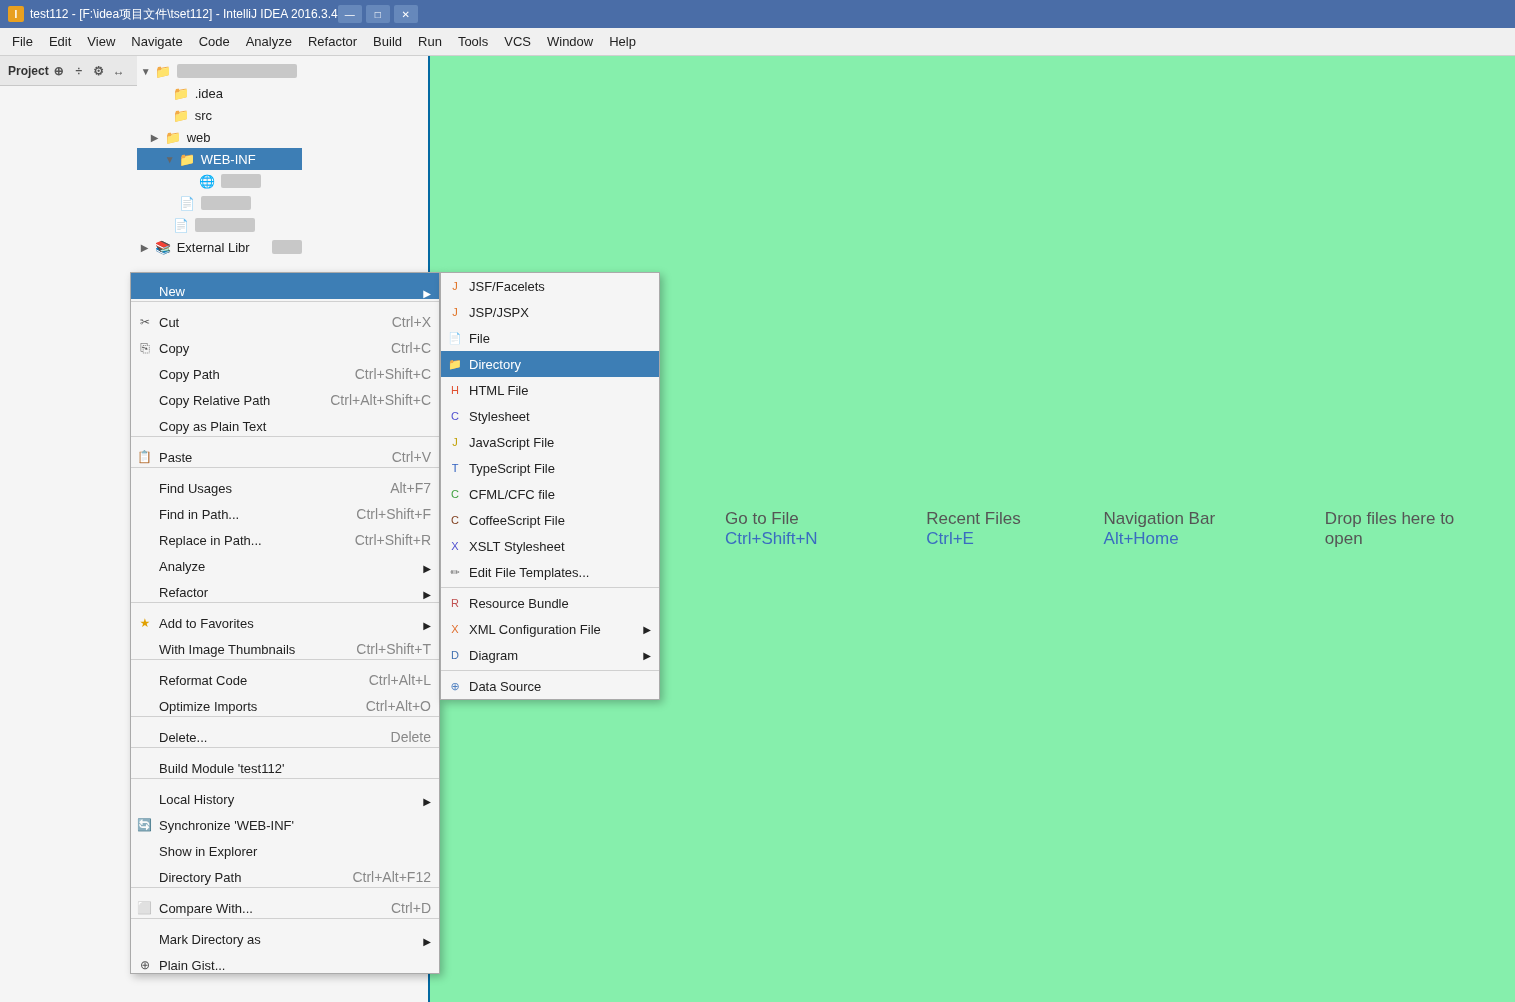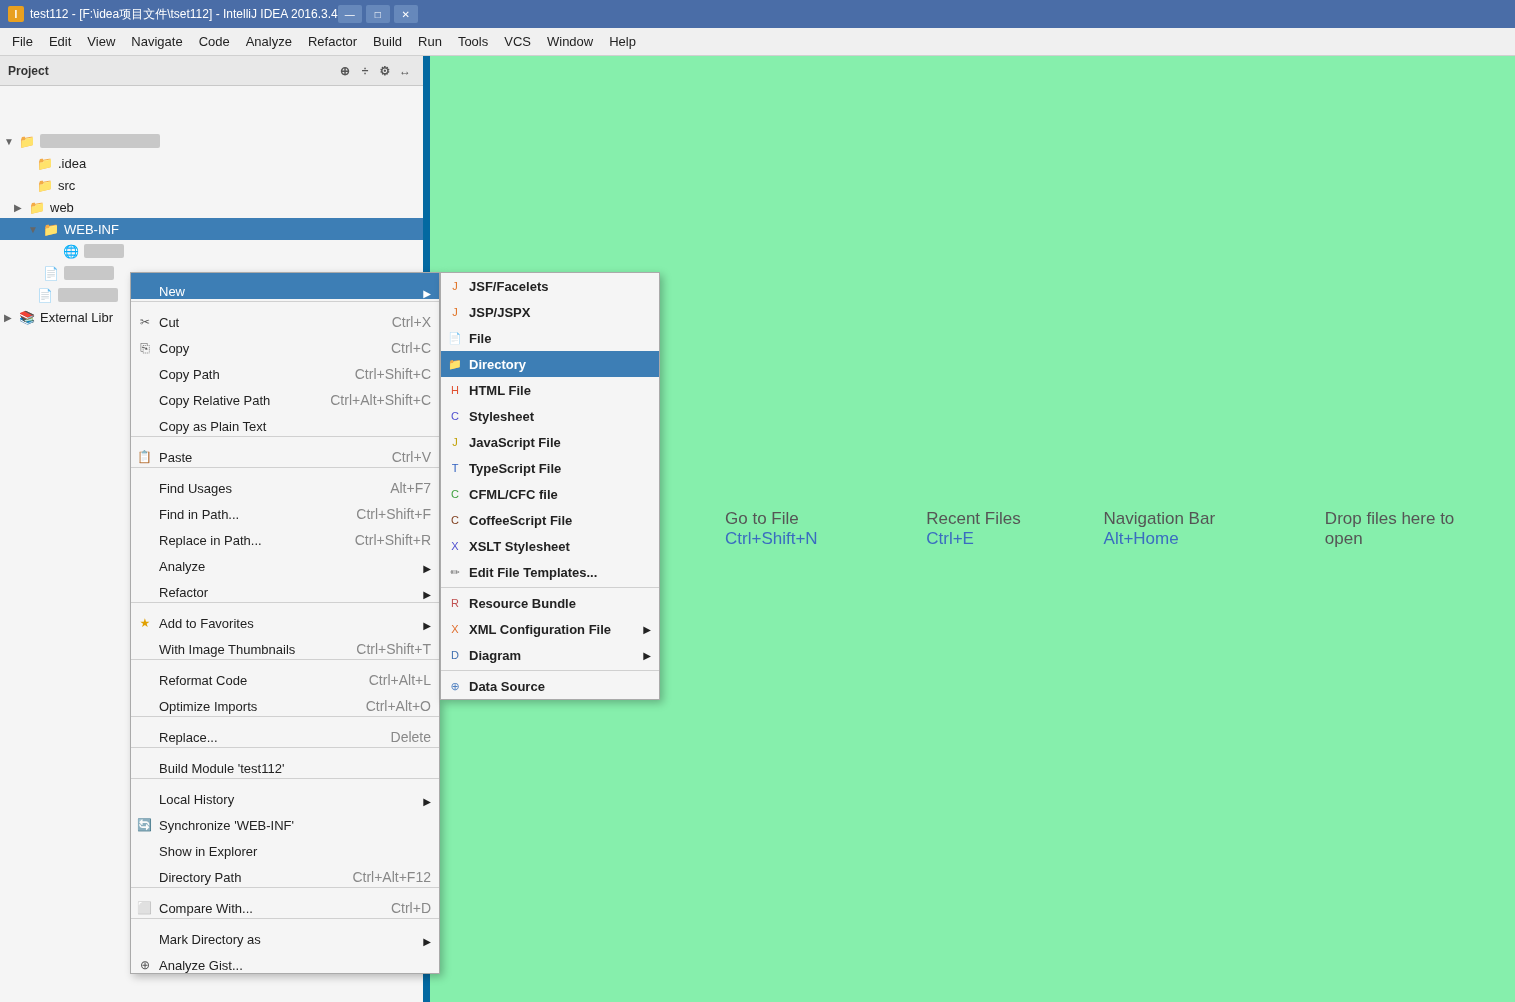--- a/index.html
+++ b/index.html
@@ -59,25 +59,24 @@
     
     #main {
       display: flex;
       height: calc(1002px - 56px);
     }
 
     
     #project-panel {
       width: 430px;
       background: #f5f5f5;
-      border-right: 7px solid #0369a1;
-      display: flex;
-      flex-direction: column;
+      border-right: 2px solid #0369a1;
+      display: flex;
+      flex-direction: row;
       position: relative;
-      gap: 40px;
     }
 
     #panel-header {
       height: 30px;
       background: #e8e8e8;
       display: flex;
       align-items: center;
       padding: 0 8px;
       border-bottom: 1px solid #c8c8c8;
       font-size: 12px;
@@ -228,21 +227,21 @@
     }
     .sub-item.highlighted-item { background: #3d7eb5; color: white; }
 
     .sub-item-icon {
       position: absolute;
       left: 6px;
       width: 16px; height: 16px;
       display: flex; align-items: center; justify-content: center;
       font-size: 11px;
     }
-    .sub-item-label { flex: 1; font-weight: bold; }
+    .sub-item-label { flex: 1; }
     .sub-item-arrow { font-size: 10px; margin-left: 4px; }
     .sub-separator {
       height: 1px;
       background: #d0d0d0;
       margin: 2px 0;
     }
 
     
     .icon-jsf { color: #e07020; }
     .icon-jsp { color: #e07020; }
@@ -437,21 +436,21 @@
           <div class="ctx-item">
             <span class="ctx-item-label">Reformat Code</span>
             <span class="ctx-item-shortcut">Ctrl+Alt+L</span>
           </div>
           <div class="ctx-item">
             <span class="ctx-item-label">Optimize Imports</span>
             <span class="ctx-item-shortcut">Ctrl+Alt+O</span>
           </div>
           <div class="ctx-separator"></div>
           <div class="ctx-item">
-            <span class="ctx-item-label">Replace...</span>
+            <span class="ctx-item-label">Delete...</span>
             <span class="ctx-item-shortcut">Delete</span>
           </div>
           <div class="ctx-separator"></div>
           <div class="ctx-item">
             <span class="ctx-item-label">Build Module 'test112'</span>
           </div>
           <div class="ctx-separator"></div>
           <div class="ctx-item">
             <span class="ctx-item-label">Local History</span>
             <span class="ctx-item-arrow">▶</span>
@@ -473,21 +472,21 @@
             <span class="ctx-item-label">Compare With...</span>
             <span class="ctx-item-shortcut">Ctrl+D</span>
           </div>
           <div class="ctx-separator"></div>
           <div class="ctx-item">
             <span class="ctx-item-label">Mark Directory as</span>
             <span class="ctx-item-arrow">▶</span>
           </div>
           <div class="ctx-item">
             <span class="ctx-item-icon ctx-gist-icon">⊕</span>
-            <span class="ctx-item-label">Analyze Gist...</span>
+            <span class="ctx-item-label">Plain Gist...</span>
           </div>
         </div>
 
       <div id="submenu-new">
           <div class="sub-item">
             <span class="sub-item-icon icon-jsf">J</span>
             <span class="sub-item-label">JSF/Facelets</span>
           </div>
           <div class="sub-item">
             <span class="sub-item-icon icon-jsp">J</span>

